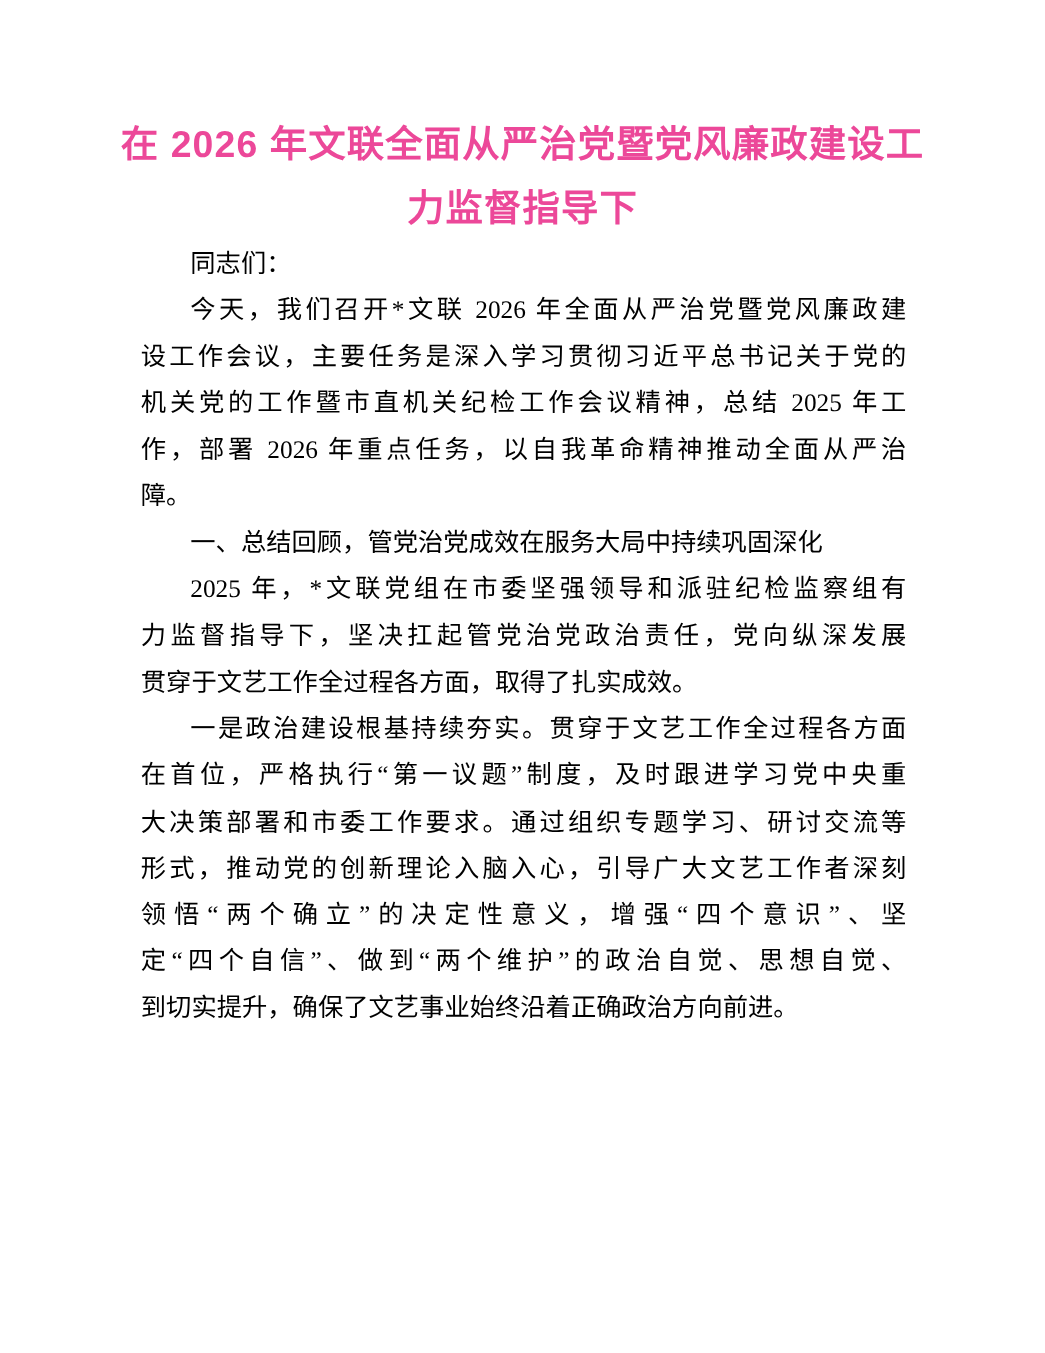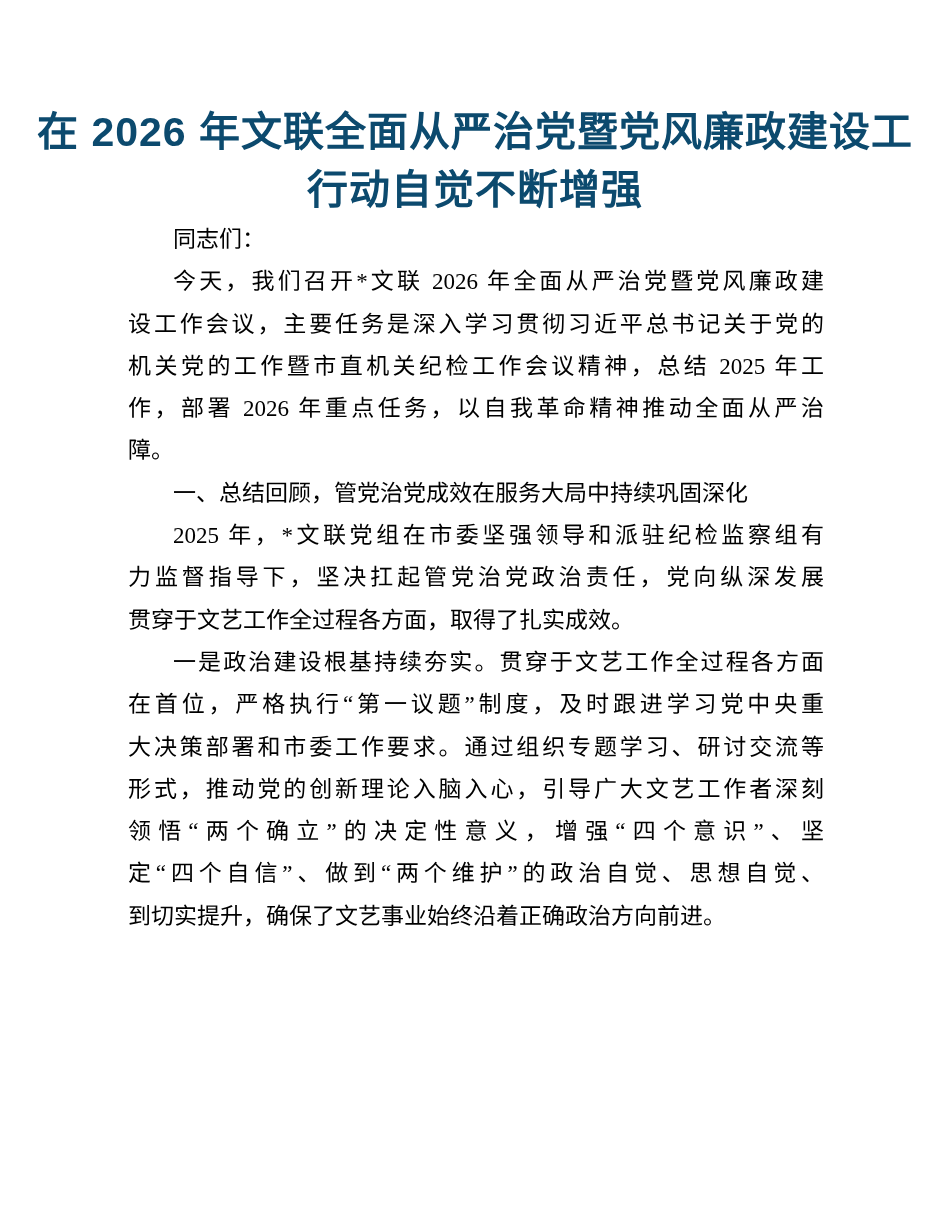--- a/index.html
+++ b/index.html
@@ -14,23 +14,23 @@
     background: #ffffff;
     color: #000000;
     overflow: hidden;
     box-sizing: border-box;
   }
   .doc-title {
     padding-top: 103px;
     text-align: center;
     font-family: "Liberation Sans", sans-serif;
     font-weight: 700;
-    font-size: 41px;
+    font-size: 34px;
     line-height: 58px;
-    color: #0c4a6e;
+    color: #ec4899;
     letter-spacing: 1px;
   }
   .title-line {
     white-space: nowrap;
   }
   .doc-body {
     margin: 0 126px 0 128px;
     font-family: "Liberation Serif", serif;
     font-size: 23px;
     line-height: 42.3px;
@@ -47,21 +47,21 @@
     text-align-last: justify;
     text-justify: inter-character;
   }
 </style>
 </head>
 <body>
 
 <div class="page">
   <header class="doc-title">
     <div class="title-line">在 2026 年文联全面从严治党暨党风廉政建设工</div>
-    <div class="title-line">行动自觉不断增强</div>
+    <div class="title-line">力监督指导下</div>
   </header>
   <main class="doc-body">
     <div class="line indent">同志们：</div>
     <div class="line indent fill">今天，我们召开*文联 2026 年全面从严治党暨党风廉政建</div>
     <div class="line fill">设工作会议，主要任务是深入学习贯彻习近平总书记关于党的</div>
     <div class="line fill">机关党的工作暨市直机关纪检工作会议精神，总结 2025 年工</div>
     <div class="line fill">作，部署 2026 年重点任务，以自我革命精神推动全面从严治</div>
     <div class="line">障。</div>
     <div class="line indent">一、总结回顾，管党治党成效在服务大局中持续巩固深化</div>
     <div class="line indent fill">2025 年，*文联党组在市委坚强领导和派驻纪检监察组有</div>

